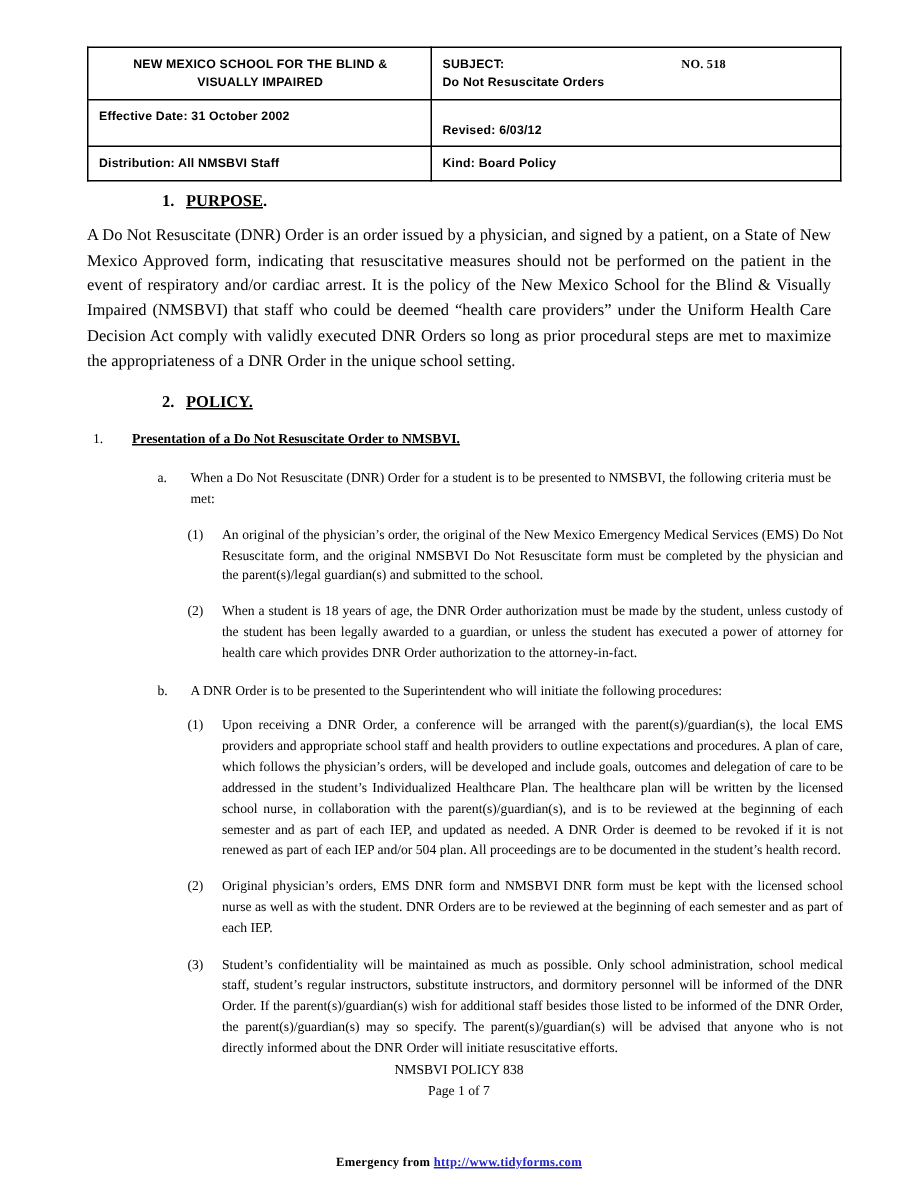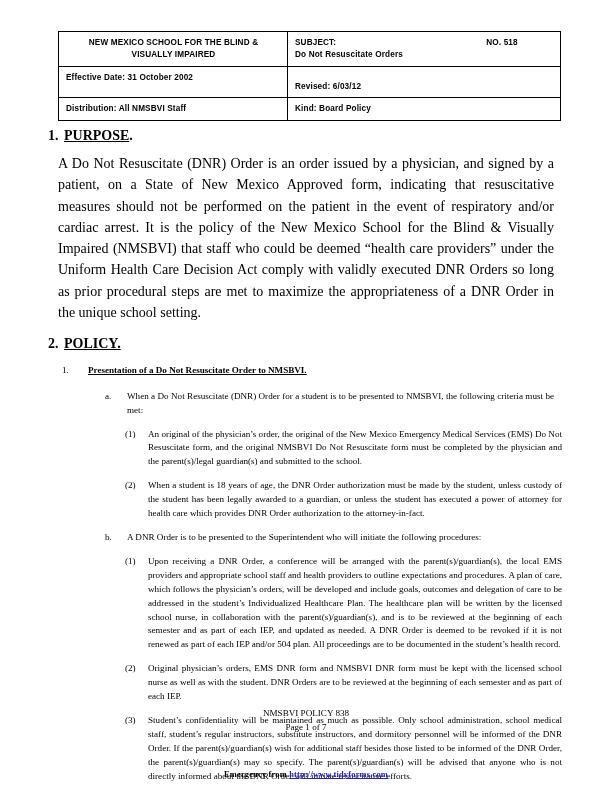--- a/index.html
+++ b/index.html
@@ -49,54 +49,54 @@
   .cell-center { text-align: center; }
   .col-left { width: 228px; }
   .col-right { width: 272px; }
 
   .row1-left .hdr-cell-inner { padding-top: 5px; padding-bottom: 5px; }
   .row1-right .hdr-cell-inner { padding-top: 5px; padding-bottom: 5px; }
 
   .subject-line {
     display: flex;
     justify-content: flex-start;
-    gap: 32px;
   }
   .subject-label { display: inline-block; }
   .subject-no {
     display: inline-block;
     margin-left: 118px;
+    font-family: Liberation Serif, serif;
   }
 
   .row2-left .hdr-cell-inner { padding-top: 5px; padding-bottom: 13px; }
   .row2-right .hdr-cell-inner { padding-top: 14px; padding-bottom: 4px; }
   .row3-left .hdr-cell-inner,
   .row3-right .hdr-cell-inner { padding-top: 5px; padding-bottom: 5px; }
 
   
   .body-area {
     position: absolute;
     left: 0;
     top: 128px;
     width: 612px;
   }
 
   .num-head {
     position: relative;
-    margin-left: 48px;
-    font-weight: bold;
-    font-size: 14px;
+    margin-left: 108px;
+    font-weight: bold;
+    font-size: 11px;
     margin-bottom: 0;
   }
   .num-head .num { display: inline-block; width: 16px; }
   .num-head .u { text-decoration: underline; }
 
   .para {
     margin: 9px 58px 0 58px;
-    font-size: 14px;
+    font-size: 11px;
     line-height: 1.52;
     text-align: justify;
   }
 
   
   .lvl1 {
     position: relative;
     margin: 10px 58px 0 58px;
     padding-left: 30px;
     font-size: 9.1px;

